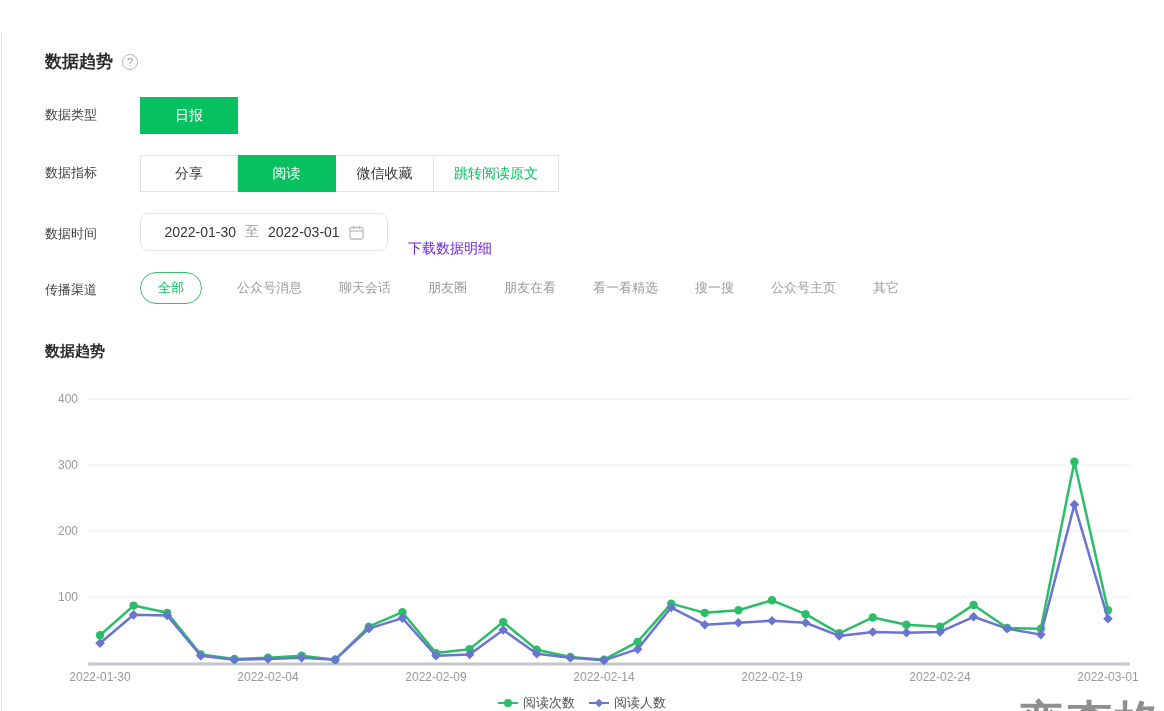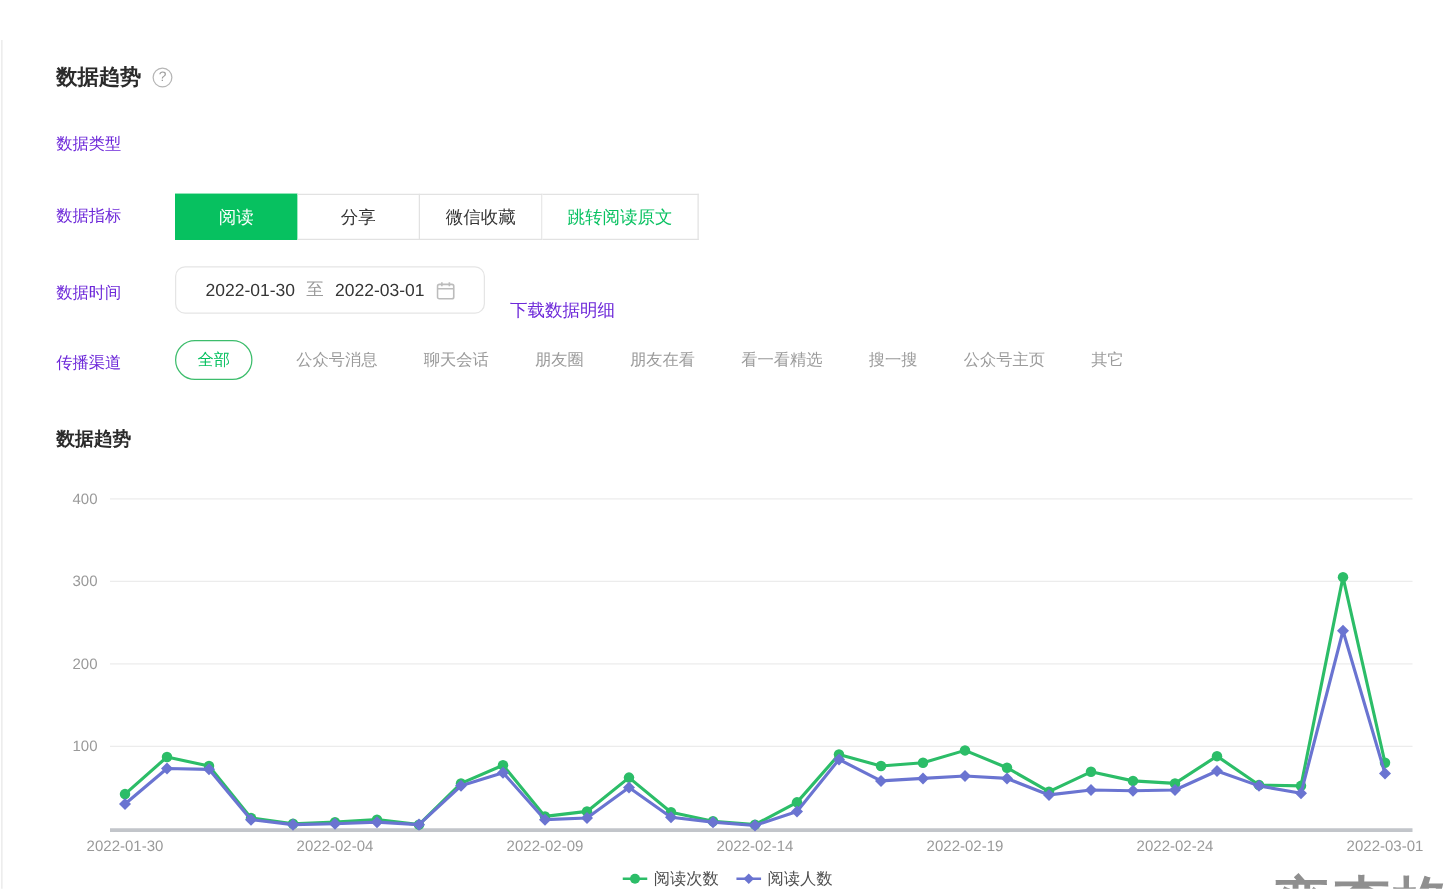--- a/index.html
+++ b/index.html
@@ -6,21 +6,21 @@
   html,body { width:1164px; height:711px; background:#fff; }
   body { font-family:"Liberation Sans","DejaVu Sans",sans-serif; color:#353535; }
   .page { position:relative; width:1164px; height:711px; overflow:hidden; background:#fff;margin-top:32px; }
   .left-divider { position:absolute; left:1px; top:0; width:1px; height:711px; background:#e8e8e8; }
 
   .title-row { position:absolute; left:45px; top:18px; display:flex; align-items:center; gap:9px; }
   .page-title { font-size:17px; font-weight:bold; color:#2b2b2b; }
   .help-icon { width:16px; height:16px; border:1px solid #b6b6b6; border-radius:50%; color:#9d9d9d;
                font-size:11px; line-height:14px; text-align:center; cursor:pointer; }
 
-  .row-label { position:absolute; left:45px; font-size:13px; color:#6d28d9; }
+  .row-label { position:absolute; left:45px; font-size:13px; color:#404040; }
 
   .seg-group { position:absolute; left:140px; display:flex; }
   .seg-btn { min-width:98px; height:37px; line-height:35px; padding:0 20px; text-align:center;
              font-size:14px; color:#353535; background:#fff; border:1px solid #e2e2e2;
              border-left:none; cursor:pointer; white-space:nowrap; }
   .seg-btn:first-child { border-left:1px solid #e2e2e2; }
   .seg-btn.selected { background:#07c160; border-color:#07c160; color:#fff; }
   .seg-btn.green-text { color:#07c160; }
 
   .date-box { position:absolute; left:140px; top:181px; width:248px; height:38px;
@@ -52,26 +52,27 @@
 <div class="page">
   <div class="left-divider"></div>
 
   <div class="title-row">
     <span class="page-title">数据趋势</span>
     <span class="help-icon">?</span>
   </div>
 
   <span class="row-label" style="top:74px">数据类型</span>
   <div class="seg-group" style="top:65px" id="dataTypeGroup">
+      <div class="seg-btn selected">日报</div>
     </div>
 
   <span class="row-label" style="top:132px">数据指标</span>
   <div class="seg-group" style="top:123px" id="dataMetricGroup">
+      <div class="seg-btn">分享</div>
       <div class="seg-btn selected">阅读</div>
-      <div class="seg-btn">分享</div>
       <div class="seg-btn">微信收藏</div>
       <div class="seg-btn green-text">跳转阅读原文</div>
     </div>
 
   <span class="row-label" style="top:193px">数据时间</span>
   <div class="date-box">
     <span>2022-01-30</span>
     <span class="date-sep">至</span>
     <span>2022-03-01</span>
     <span class="cal-icon">

